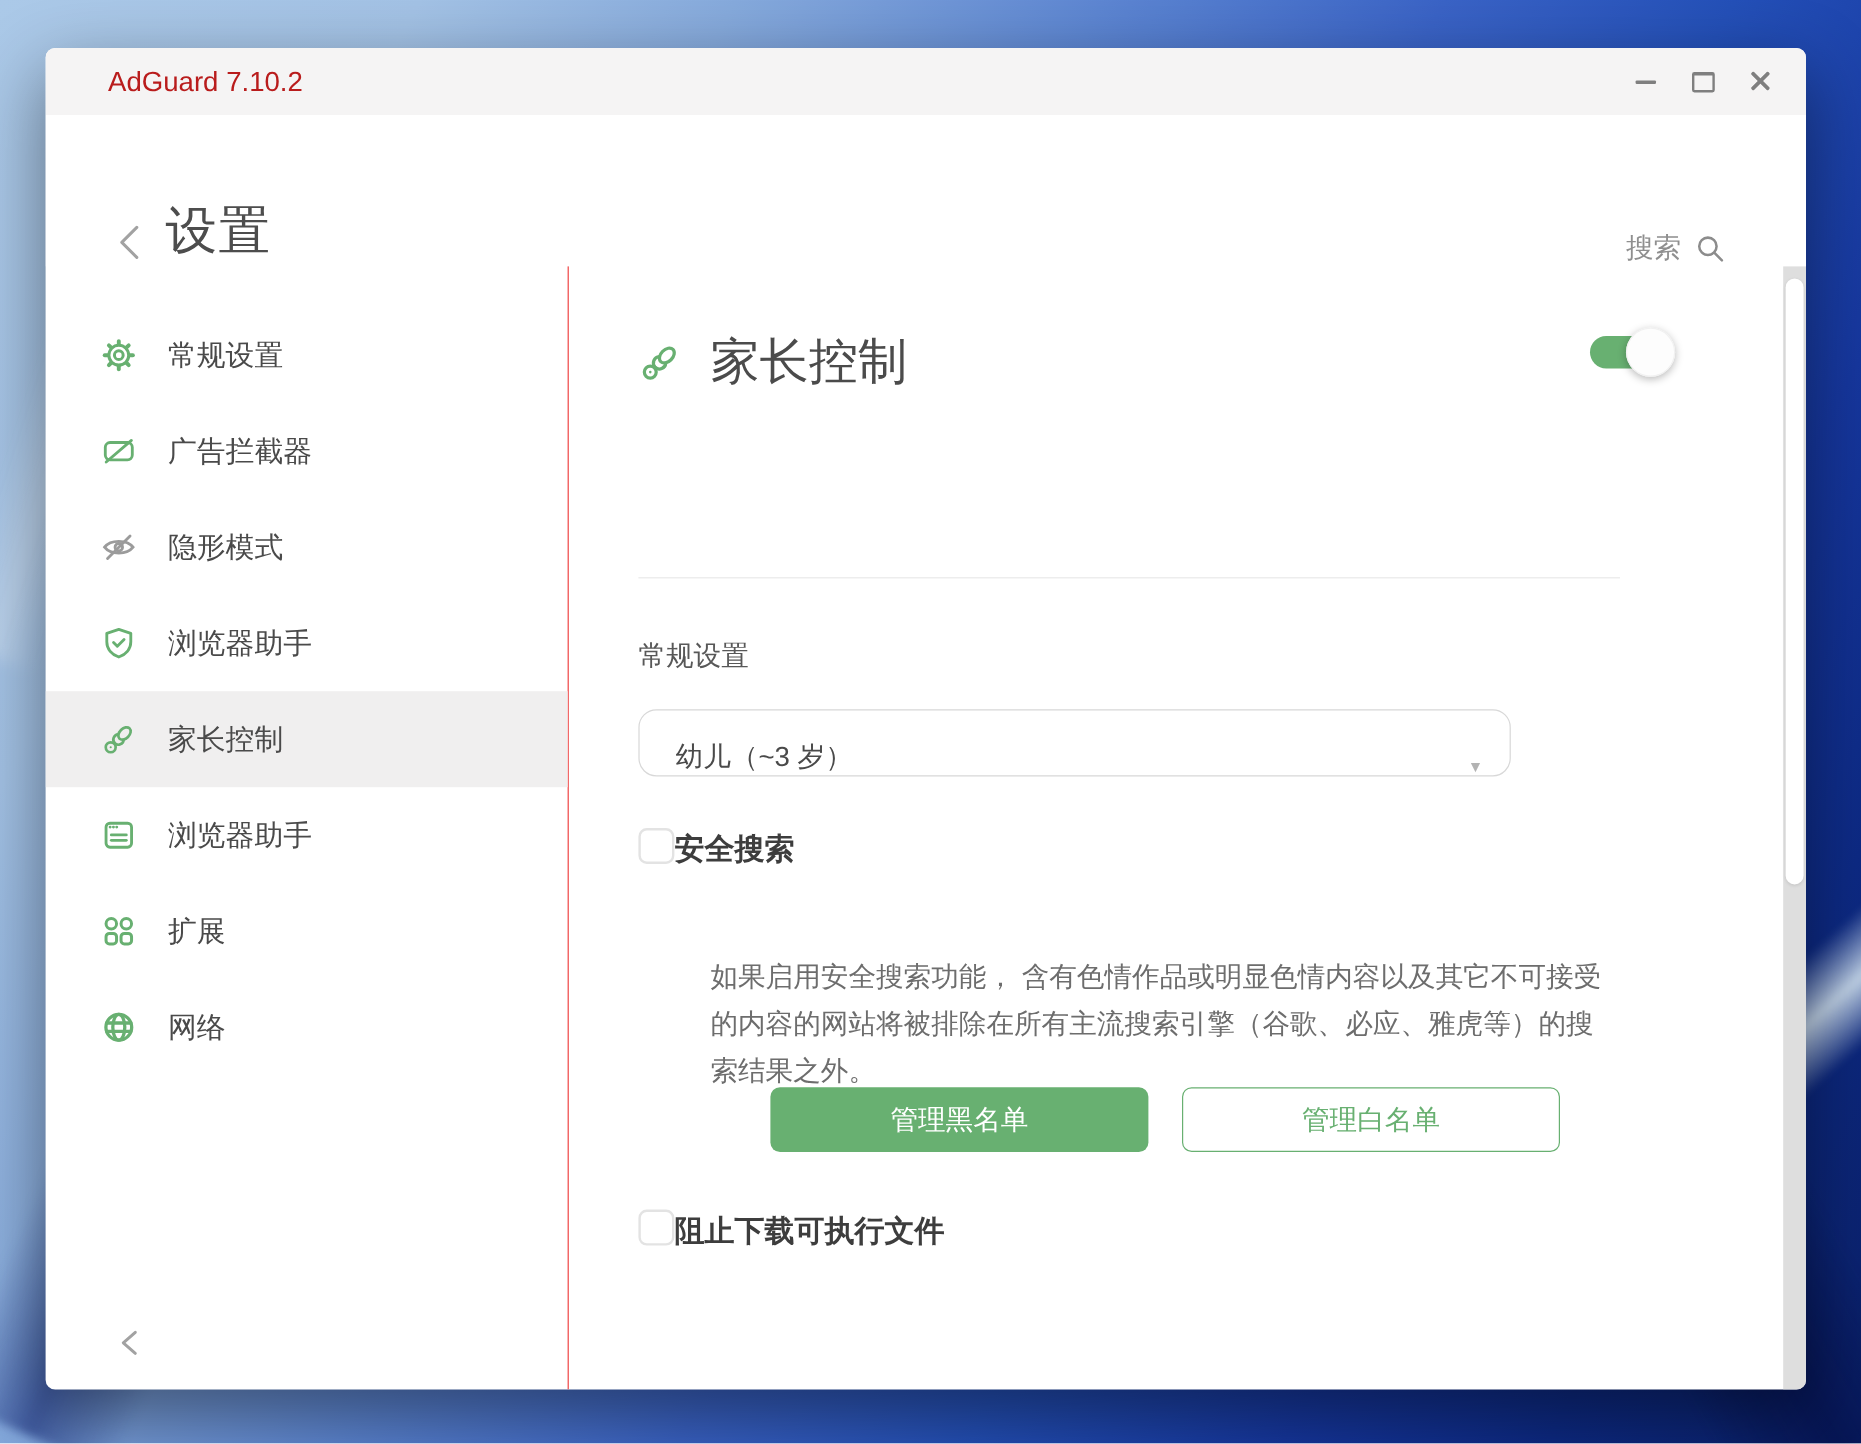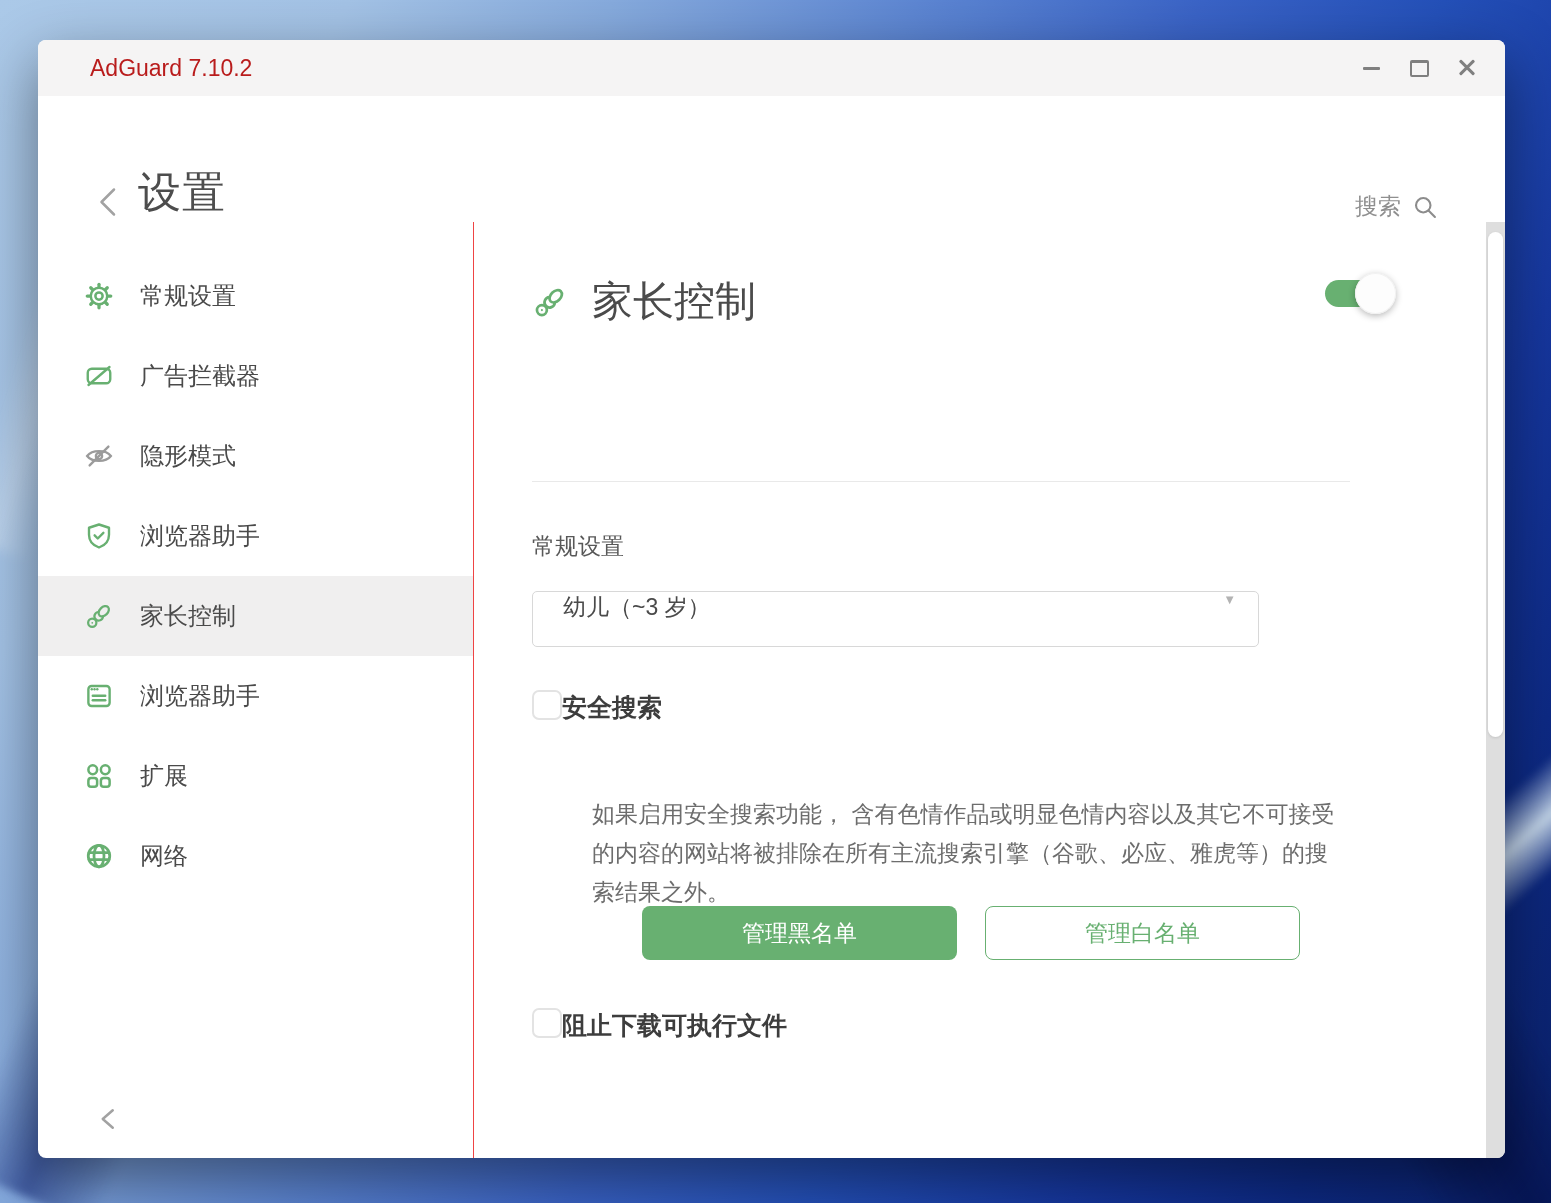--- a/index.html
+++ b/index.html
@@ -51,21 +51,21 @@
   .m-title-row{position:absolute;top:52px;left:58px;display:flex;align-items:center;gap:24px;}
   .m-title{font-size:41px;color:#4b4b4b;}
   .toggle{position:absolute;top:58px;right:118px;width:62px;height:27px;cursor:pointer;}
   .toggle-track{width:62px;height:27px;border-radius:14px;background:var(--accent-green,#68b071);}
   .toggle-knob{position:absolute;right:-9px;top:-7px;width:41px;height:41px;border-radius:50%;
     background:#fdfdfd;box-shadow:0 2px 7px rgba(0,0,0,.28),inset 0 0 0 1px #f1f1f1;}
   .m-desc{position:absolute;top:131px;left:58px;width:825px;font-size:23px;line-height:38px;color:#6d6d6d;}
   .m-divider{position:absolute;top:259px;left:58px;width:818px;height:1px;background:#e9e9e9;}
   .sec-label{position:absolute;top:309px;left:58px;font-size:23px;color:#585858;}
   .select{position:absolute;top:369px;left:58px;width:727px;height:56px;border:1px solid #d8d8d8;
-    border-radius:5px;box-sizing:border-box;display:flex;align-items:flex-start;cursor:pointer;background:#fff;}
+    border-radius:15px;box-sizing:border-box;display:flex;align-items:flex-end;cursor:pointer;background:#fff;}
   .select-value{margin-left:30px;font-size:23px;color:#4a4a4a;}
   .select-caret{margin-left:auto;margin-right:22px;font-size:13px;color:#b3b3b3;}
   .chk-row{position:absolute;left:58px;display:flex;align-items:flex-start;}
   .chk1{top:468px;} .chk2{top:786px;}
   .checkbox{width:30px;height:30px;border:2px solid #e3e3e3;border-radius:7px;box-sizing:border-box;
     background:#fff;cursor:pointer;flex:none;}
   .chk-label{font-size:25px;font-weight:bold;color:#3d3d3d;margin-top:1px;}
   .m-para{position:absolute;left:118px;width:748px;font-size:23px;line-height:39px;color:#6d6d6d;}
   .p1{top:528px;margin-top:45px;} .p2{top:846px;}
   .btn-row{position:absolute;top:684px;left:120px;display:flex;gap:28px;padding-left:48px;}

